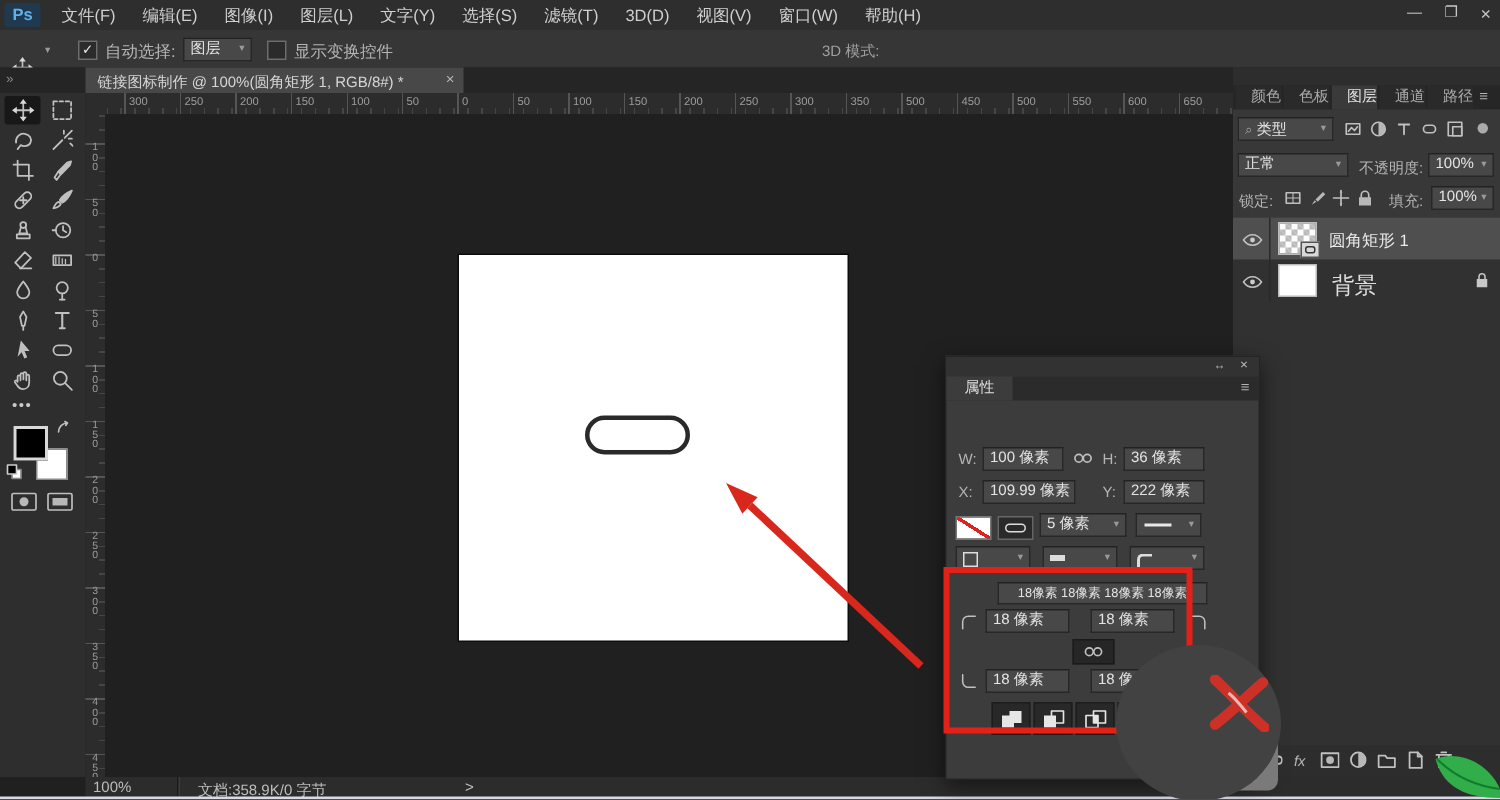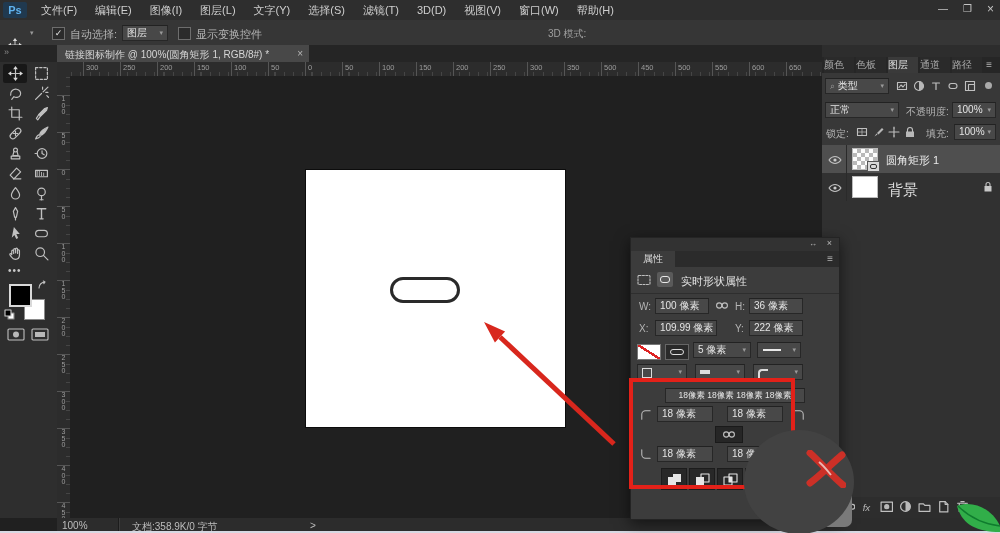--- a/index.html
+++ b/index.html
@@ -11,21 +11,21 @@
   .bar{background:#2e2e2e;}
   .field{background:#484848;border:1px solid #272727;border-top-color:#222;color:#e4e4e4;
          font-size:10px;line-height:14px;padding:0 4px;white-space:nowrap;overflow:hidden;box-sizing:border-box;}
   .lbl{color:#b4b4b4;font-size:10px;white-space:nowrap;}
   .chev{color:#9a9a9a;font-size:7px;}
   .tool{position:absolute;width:24px;height:19px;display:flex;align-items:center;justify-content:center;border-radius:2px;}
   .tool.sel{background:#181818;}
   .rlabel{position:absolute;top:1px;font-size:7.5px;color:#9c9c9c;}
   .rlabel-v{position:absolute;left:1px;width:11px;font-size:7px;line-height:6.5px;color:#9c9c9c;text-align:center;}
   .dtab{position:absolute;top:0;width:30px;height:16px;background:#2a2a2a;color:#ababab;font-size:10px;
-        text-align:left;line-height:16px;}
+        text-align:right;line-height:16px;}
   .dtab.active{background:#3a3a3a;color:#e3e3e3;}
   .obtn{position:absolute;top:0;width:14px;height:14px;display:flex;align-items:center;justify-content:center;}
   .divider{position:absolute;top:25px;width:1px;height:16px;background:#242424;border-right:1px solid #3f3f3f;}
   svg{display:block;}
   .pbox{background:#3c3c3c;border:1px solid #242424;box-shadow:0 4px 14px rgba(0,0,0,.55);}
 </style>
 </head>
 <body>
 
 <div id="app">
@@ -553,31 +553,20 @@
 
   <div class="abs pbox" style="left:630px;top:237px;width:208px;height:281px;z-index:20;">
     <div class="abs" style="left:0;top:0;width:100%;height:13px;background:#323232;">
       <span class="abs" style="right:22px;top:1px;font-size:8px;color:#b8b8b8;">↔</span>
       <span class="abs" style="right:7px;top:0;font-size:9px;color:#b8b8b8;">×</span>
     </div>
     <div class="abs" style="left:0;top:13px;width:100%;height:16px;background:#2b2b2b;">
       <span class="abs" style="left:0;top:0;width:44px;height:16px;background:#3c3c3c;color:#dedede;font-size:10px;text-align:center;line-height:16px;">属性</span>
       <span class="abs" style="right:6px;top:2px;color:#b5b5b5;font-size:10px;">≡</span>
     </div>
-    <div class="abs" style="left:0;top:29px;width:100%;height:26px;border-bottom:1px solid #2e2e2e;">
-      <span class="abs" style="left:6px;top:6px;" id="liveshape-icon">
-          <svg width="14" height="14" viewBox="0 0 14 14" fill="none" stroke="#c0c0c0" stroke-width="1.1" stroke-linecap="round" stroke-linejoin="round">
-            <rect x="1" y="2.5" width="12" height="9" rx="1" stroke-dasharray="2 1.4"></rect>
-          </svg>
-        </span>
-      <span class="abs" style="left:26px;top:5px;width:16px;height:15px;background:#5a5a5a;border-radius:2px;">
-        <span class="abs" style="left:3px;top:4px;width:8px;height:5px;border:1px solid #e8e8e8;border-radius:3px;"></span>
-      </span>
-      <span class="abs" style="left:50px;top:7px;font-size:11px;color:#e2e2e2;">实时形状属性</span>
-    </div>
 
     <span class="abs lbl" style="left:8px;top:63px;">W:</span>
     <div class="abs field" style="left:24px;top:60px;width:54px;height:16px;">100 像素</div>
     <span class="abs" style="left:84px;top:63px;" id="wh-chain">
         <svg width="14" height="9" viewBox="0 0 14 9" fill="none" stroke="#c0c0c0" stroke-width="1.1" stroke-linecap="round" stroke-linejoin="round">
           <circle cx="4.2" cy="4.5" r="2.6"></circle>
           <circle cx="9.8" cy="4.5" r="2.6"></circle>
         </svg>
       </span>
     <span class="abs lbl" style="left:104px;top:63px;">H:</span>

